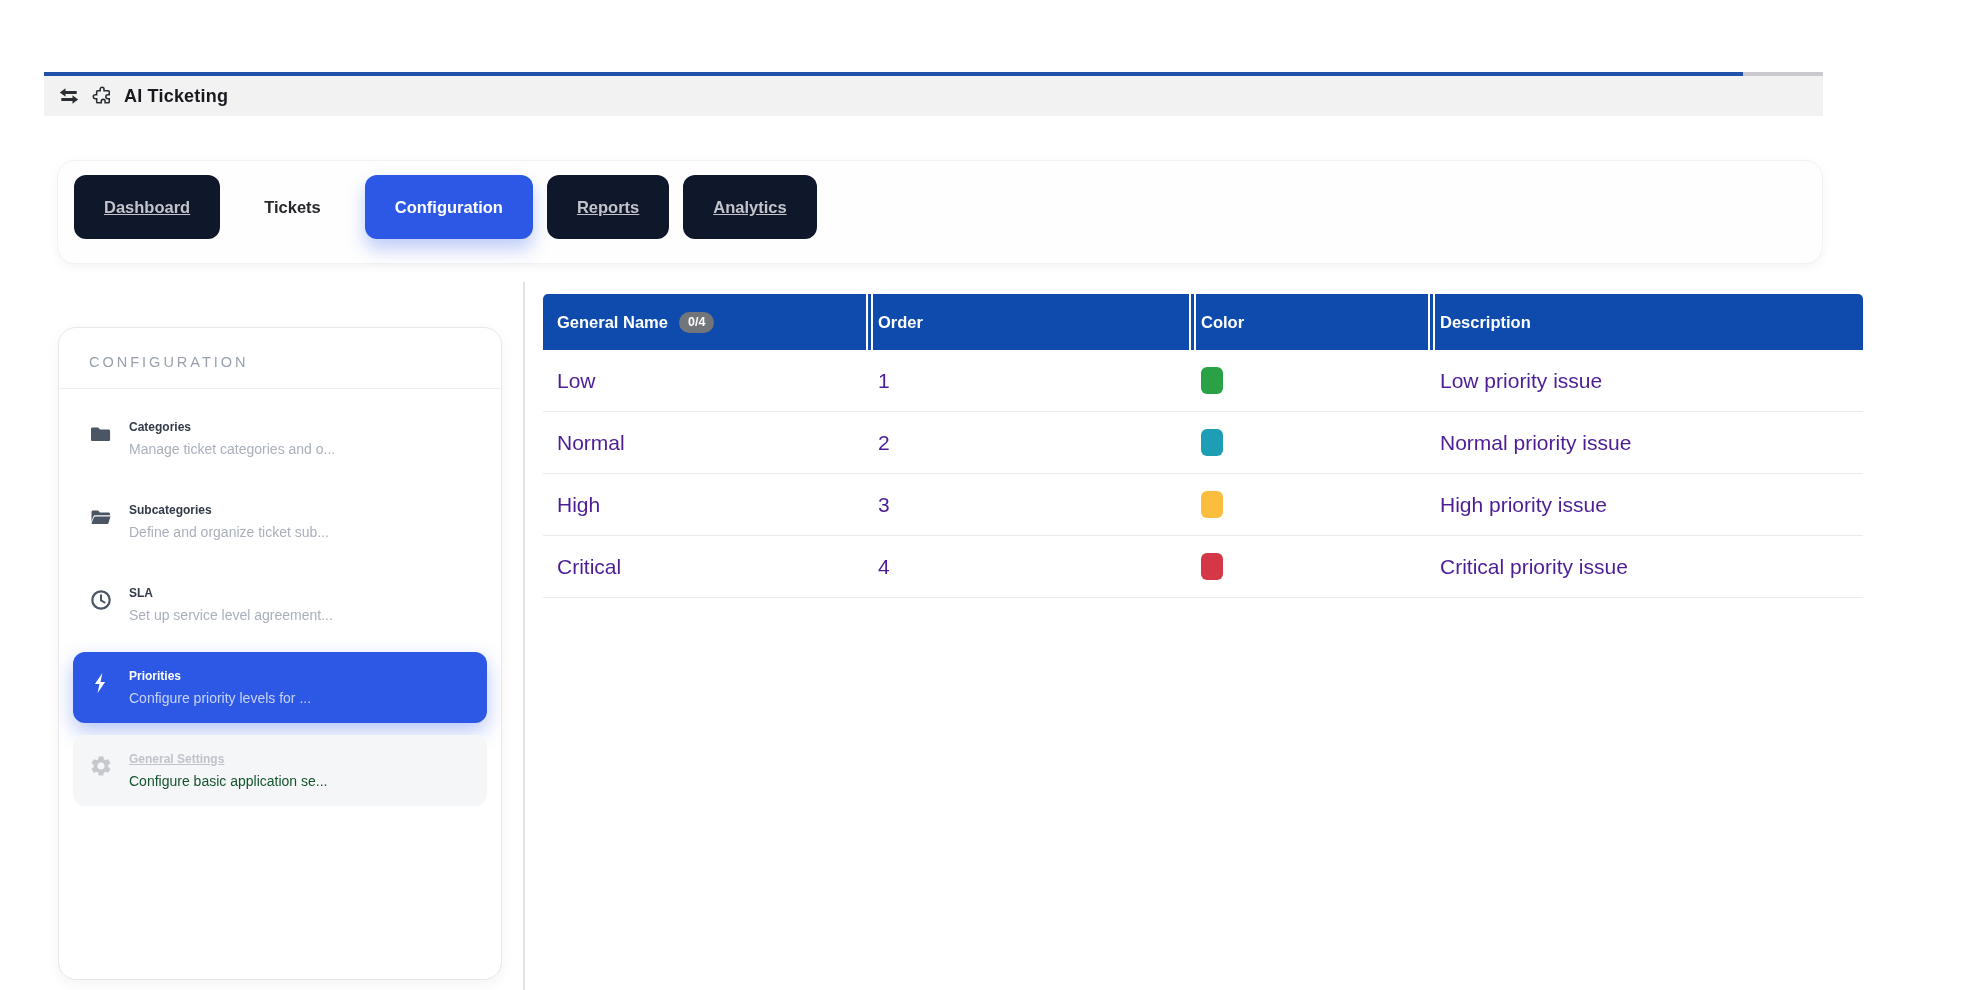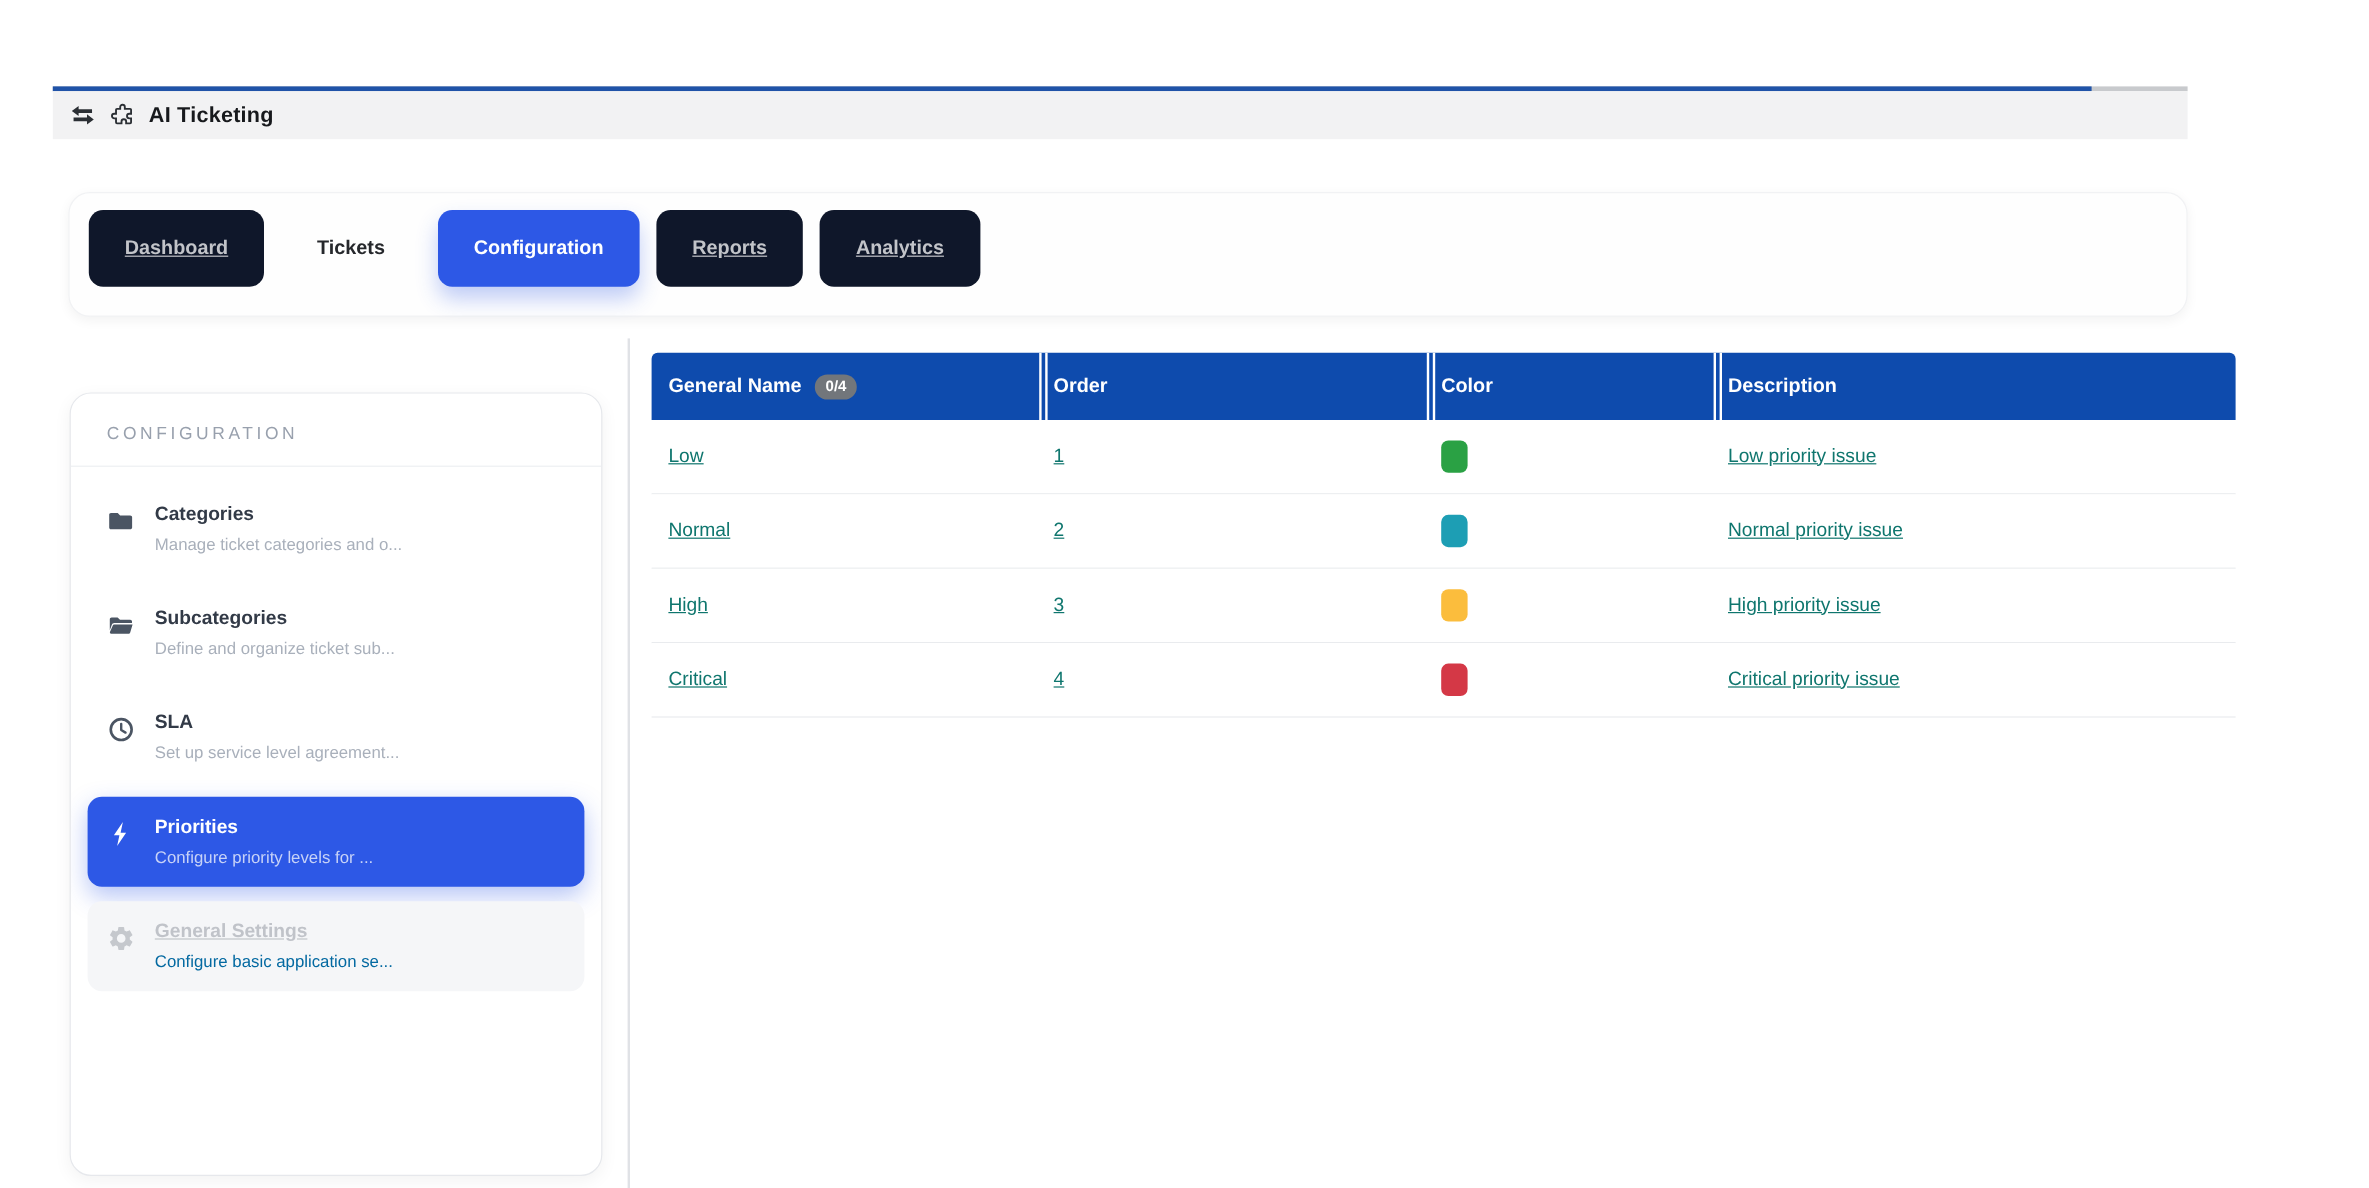--- a/index.html
+++ b/index.html
@@ -50,48 +50,48 @@
     padding:26px 30px 18px 30px; font-size:14.5px; font-weight:500;
     color:#98a0ad; letter-spacing:3px; border-bottom:1px solid #edeff2;
   }
   .side-items { padding-top:14px; }
   .side-item {
     display:flex; align-items:flex-start; gap:14px;
     margin:0 14px 12px 14px; padding:17px 16px; border-radius:12px; cursor:pointer;
   }
   .side-item .icon-wrap { width:26px; padding-top:2px; flex:0 0 26px; }
   .side-item .icon-wrap svg { display:block; }
-  .si-title { font-size:16px; font-weight:700; color:#323a47; }
+  .si-title { font-size:12px; font-weight:700; color:#323a47; }
   .si-sub   { font-size:14px; color:#a9b0bb; margin-top:7px; }
   .side-item.active { background:#2d58e6; box-shadow:0 8px 20px rgba(45,88,230,.35); }
   .side-item.active .si-title { color:#ffffff; }
   .side-item.active .si-sub   { color:#c7d2f7; }
   .side-item.disabled { background:#f5f6f8; cursor:default; }
   .side-item.disabled .si-title { color:#c0c3c9;text-decoration:underline; }
-  .side-item.disabled .si-sub   { color:#0369a1; }
+  .side-item.disabled .si-sub   { color:#14532d; }
 
   
   .grid-cols { display:grid; grid-template-columns:317px 323px 239px 441px; }
   .table-wrap { position:absolute; left:543px; top:252px; width:1320px; }
   .thead {
     background:#0e4bad; color:#ffffff; height:56px; align-items:center;
     border-radius:5px 5px 0 0;
   }
   .th { position:relative; height:100%; display:flex; align-items:center; padding-left:18px; font-size:16.5px; font-weight:700; }
   .th.first { padding-left:14px; }
   .col-sep {
     position:absolute; left:6px; top:0; bottom:0; width:7px;
     border-left:2px solid #ffffff; border-right:2px solid #ffffff; cursor:col-resize;
   }
   .count-badge {
     display:inline-block; margin-left:11px; background:#72767b; color:#ffffff;
     font-size:12.5px; font-weight:700; border-radius:12px; padding:3px 9px; line-height:1.2;
   }
   .trow { height:62px; align-items:center; border-bottom:1px solid #e9ebee; background:#ffffff; }
-  .td { padding-left:18px; font-size:16px; color:#0f766e;text-decoration:underline; }
+  .td { padding-left:18px; font-size:21px; color:#4c1d95; }
   .td.first { padding-left:14px; }
   .swatch { width:22px; height:27px; border-radius:6px; }
 </style>
 </head>
 <body>
 
 <div id="canvas">
 
   <div class="top-line">
     <div class="fill"></div>

